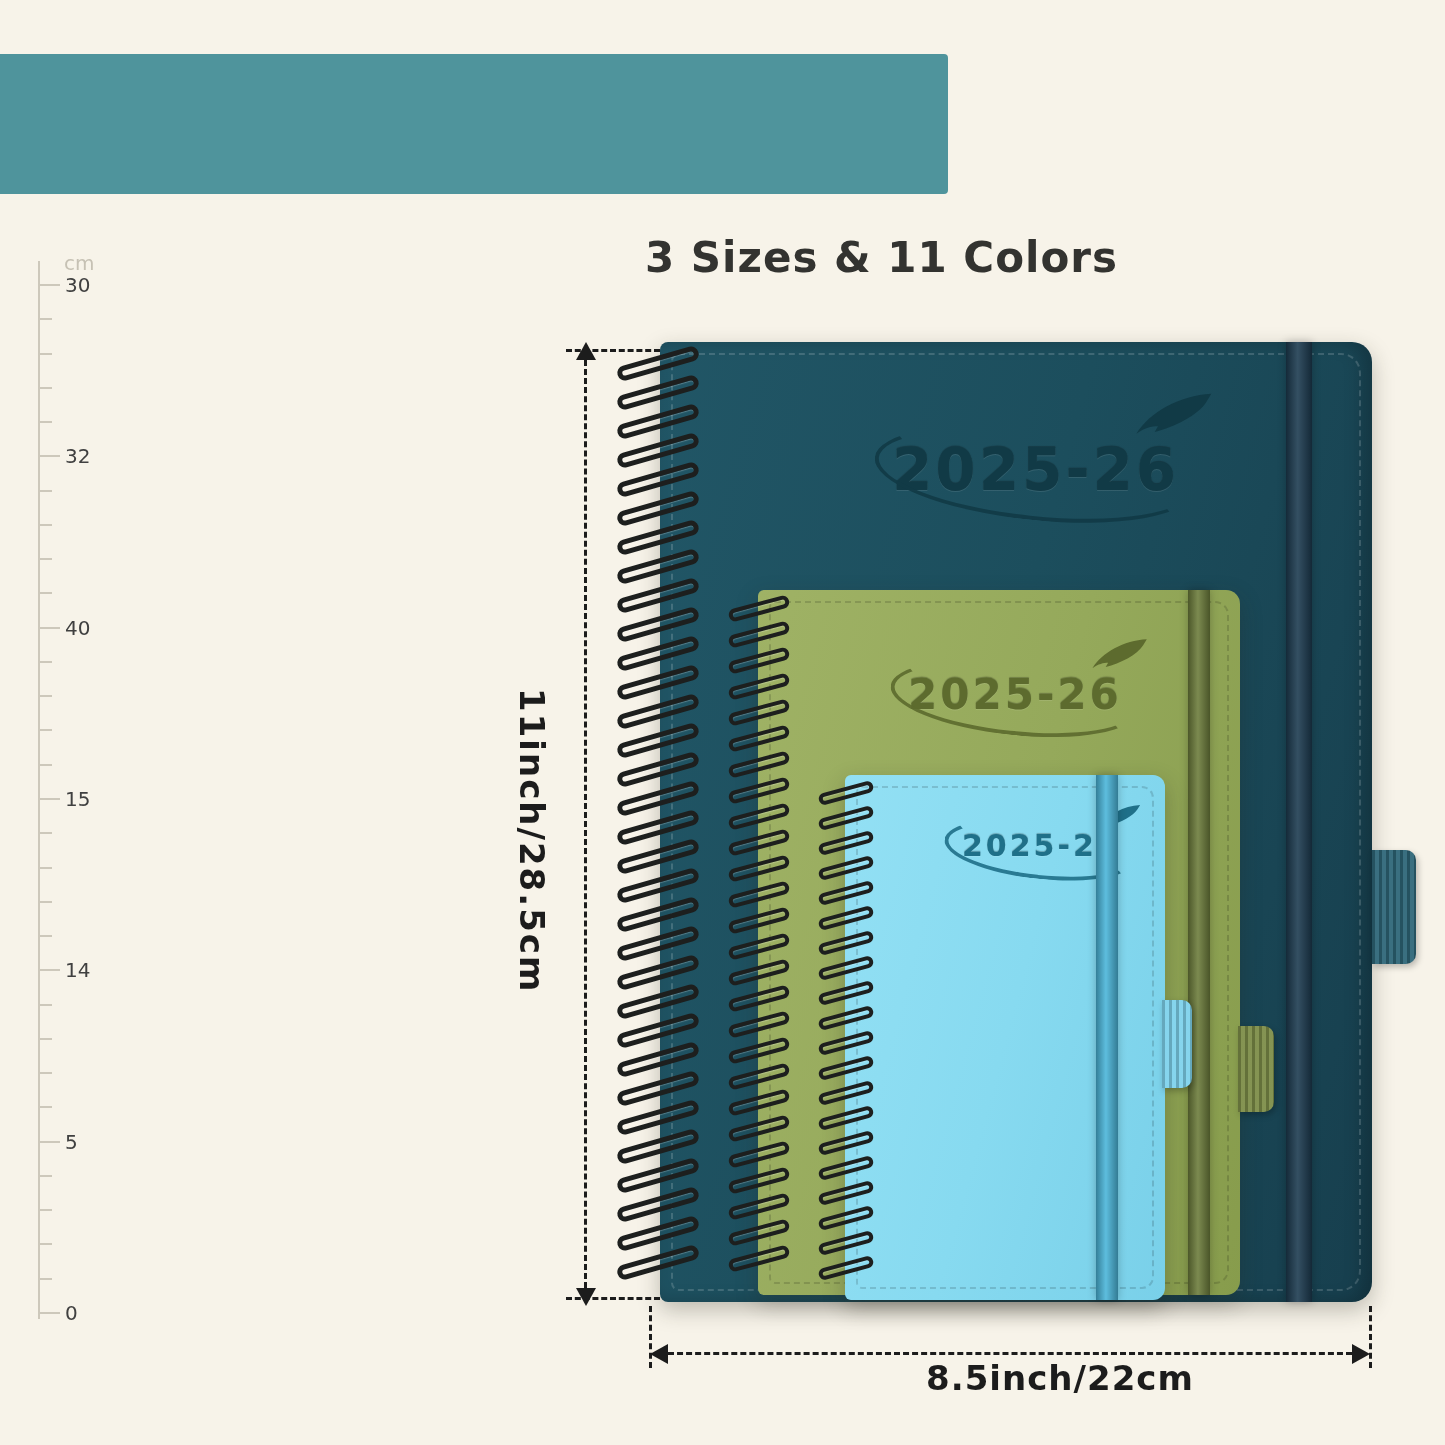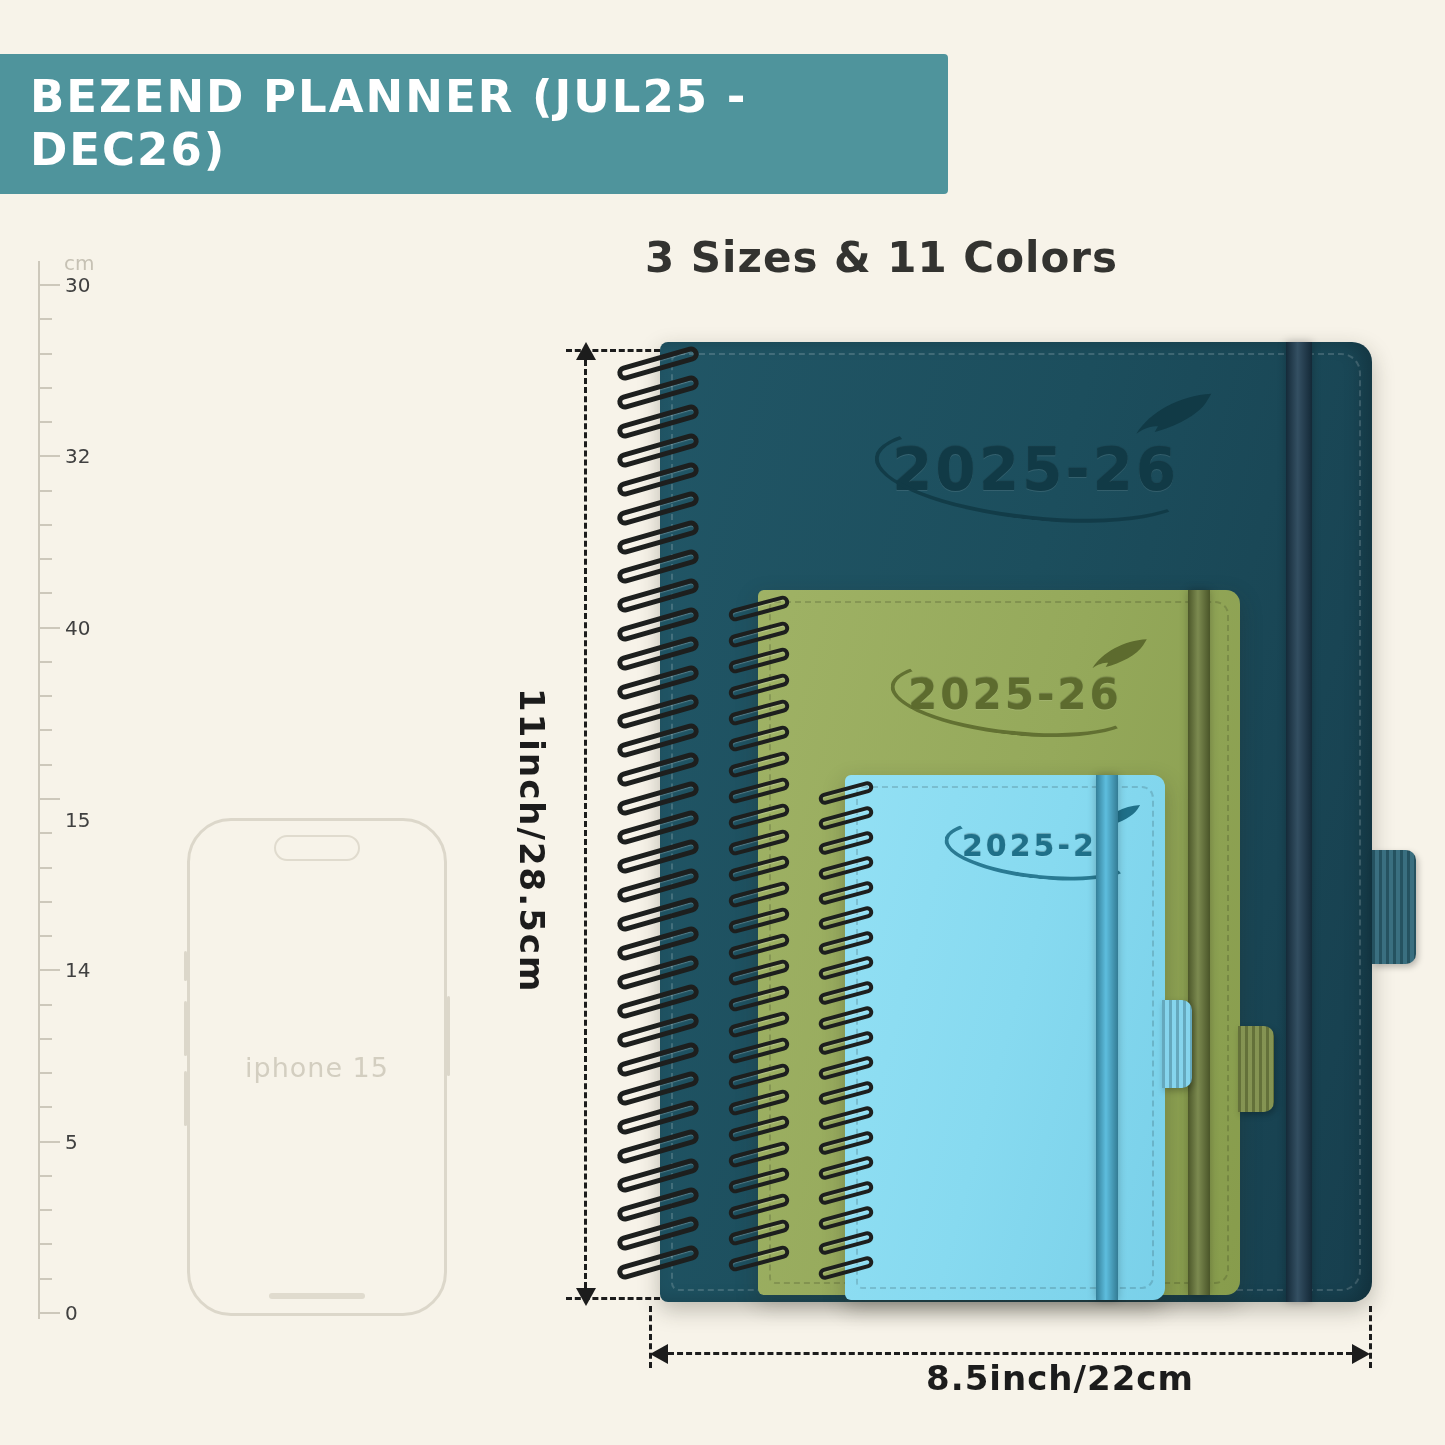--- a/index.html
+++ b/index.html
@@ -195,21 +195,20 @@
     position: absolute; left: 860px; top: 1358px; width: 400px;
     text-align: center; font-size: 34px; font-weight: 700; color: #1c1c1c; letter-spacing: 1px;
   }
 </style>
 </head>
 <body>
 
 <div class="canvas">
 
   <div class="header">
-    <div class="title">BEZEND PLANNER (JUL25 - DEC26)</div>
   </div>
 
   <div class="features">
     <div class="f-line">3 Sizes &amp; 11 Colors</div>
   </div>
 
   <div class="ruler" id="ruler">
     <div class="baseline"></div>
     <div class="unit">cm</div>
   <div class="tick major" style="top: 1027px;"></div>
@@ -224,50 +223,41 @@
       <div class="tick" style="top: 787.133px;"></div>
       <div class="tick" style="top: 752.867px;"></div>
       <div class="tick" style="top: 718.6px;"></div>
       <div class="tick major" style="top: 684.333px;"></div>
       <div class="tick-num" style="top: 673.333px;">14</div>
       <div class="tick" style="top: 650.067px;"></div>
       <div class="tick" style="top: 615.8px;"></div>
       <div class="tick" style="top: 581.533px;"></div>
       <div class="tick" style="top: 547.267px;"></div>
       <div class="tick major" style="top: 513px;"></div>
-      <div class="tick-num" style="top: 523px;">15</div>
+      <div class="tick-num" style="top: 502px;">15</div>
       <div class="tick" style="top: 478.733px;"></div>
       <div class="tick" style="top: 444.467px;"></div>
       <div class="tick" style="top: 410.2px;"></div>
       <div class="tick" style="top: 375.933px;"></div>
       <div class="tick major" style="top: 341.667px;"></div>
       <div class="tick-num" style="top: 330.667px;">40</div>
       <div class="tick" style="top: 307.4px;"></div>
       <div class="tick" style="top: 273.133px;"></div>
       <div class="tick" style="top: 238.867px;"></div>
       <div class="tick" style="top: 204.6px;"></div>
       <div class="tick major" style="top: 170.333px;"></div>
       <div class="tick-num" style="top: 159.333px;">32</div>
       <div class="tick" style="top: 136.067px;"></div>
       <div class="tick" style="top: 101.8px;"></div>
       <div class="tick" style="top: 67.5333px;"></div>
       <div class="tick" style="top: 33.2667px;"></div>
       <div class="tick major" style="top: -1px;"></div>
       <div class="tick-num" style="top: -12px;">30</div>
     </div>
 
-  <div class="phone">
-    <div class="island"></div>
-    <div class="phone-label">iphone 15</div>
-    <div class="homebar"></div>
-    <div class="sbtn b1"></div>
-    <div class="sbtn b2"></div>
-    <div class="sbtn b3"></div>
-    <div class="sbtn b4"></div>
-  </div>
 
   <div class="dash-h vdim-ext-top"></div>
   <div class="dash-h vdim-ext-bottom"></div>
   <div class="dash-v vdim-line"></div>
   <div class="tri vdim-arrow-up"></div>
   <div class="tri vdim-arrow-down"></div>
   <div class="vdim-label">11inch/28.5cm</div>
 
   <div>
     <div class="cover cover-large"></div>

